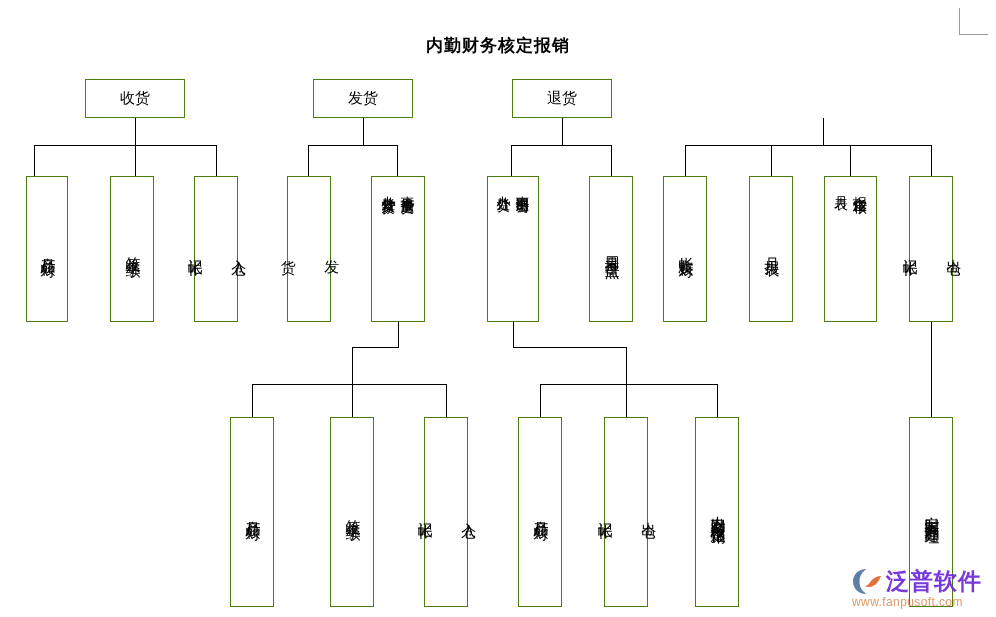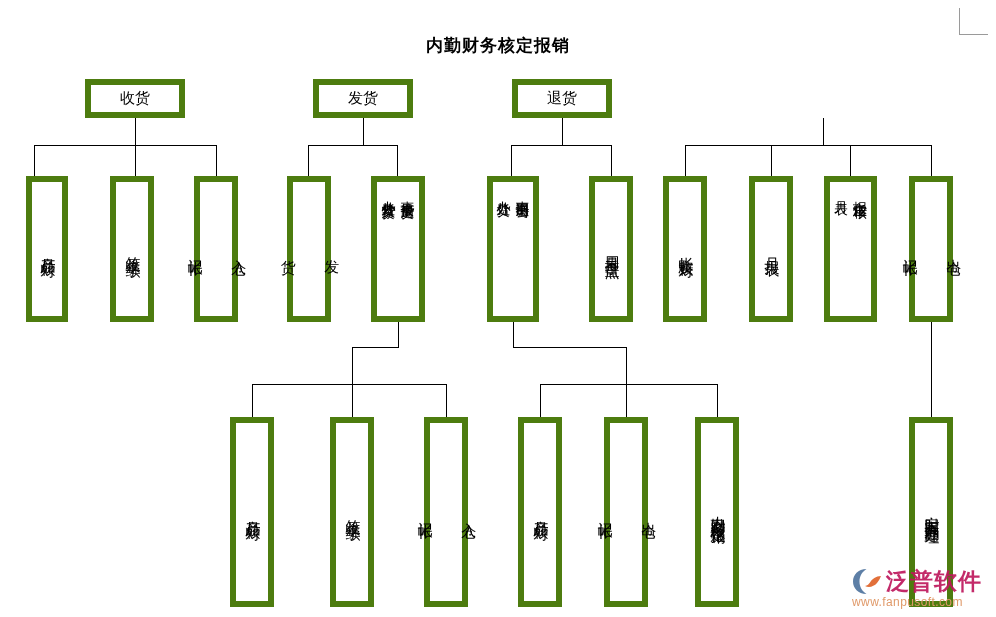--- a/index.html
+++ b/index.html
@@ -38,21 +38,21 @@
     font-size: 17px;
     font-weight: bold;
     letter-spacing: 1px;
     color: #000;
     font-family: "DejaVu Sans", "Liberation Sans", sans-serif;
   }
 
   
   .node {
     position: absolute;
-    border: 6px solid #4d7c0f;
+    border: 1px solid #4d7c0f;
     background: #fff;
     box-sizing: border-box;
     display: flex;
     align-items: center;
     justify-content: center;
     color: #000;
   }
   .node .txt-h {
     font-size: 15px;
     line-height: 1.1;
@@ -98,21 +98,21 @@
   .logo-mark {
     position: absolute;
     left: 0; top: 2px;
     width: 30px; height: 27px;
   }
   .logo-text {
     position: absolute;
     left: 34px; top: 0px;
     font-size: 23px;
     font-weight: bold;
-    color: #be185d;
+    color: #6d28d9;
     letter-spacing: 1px;
     font-family: "DejaVu Sans", "Liberation Sans", sans-serif;
     opacity: .92;
   }
   .logo-url {
     position: absolute;
     left: 0px; top: 29px;
     font-size: 12px;
     color: #e09a6a;
     letter-spacing: .4px;

